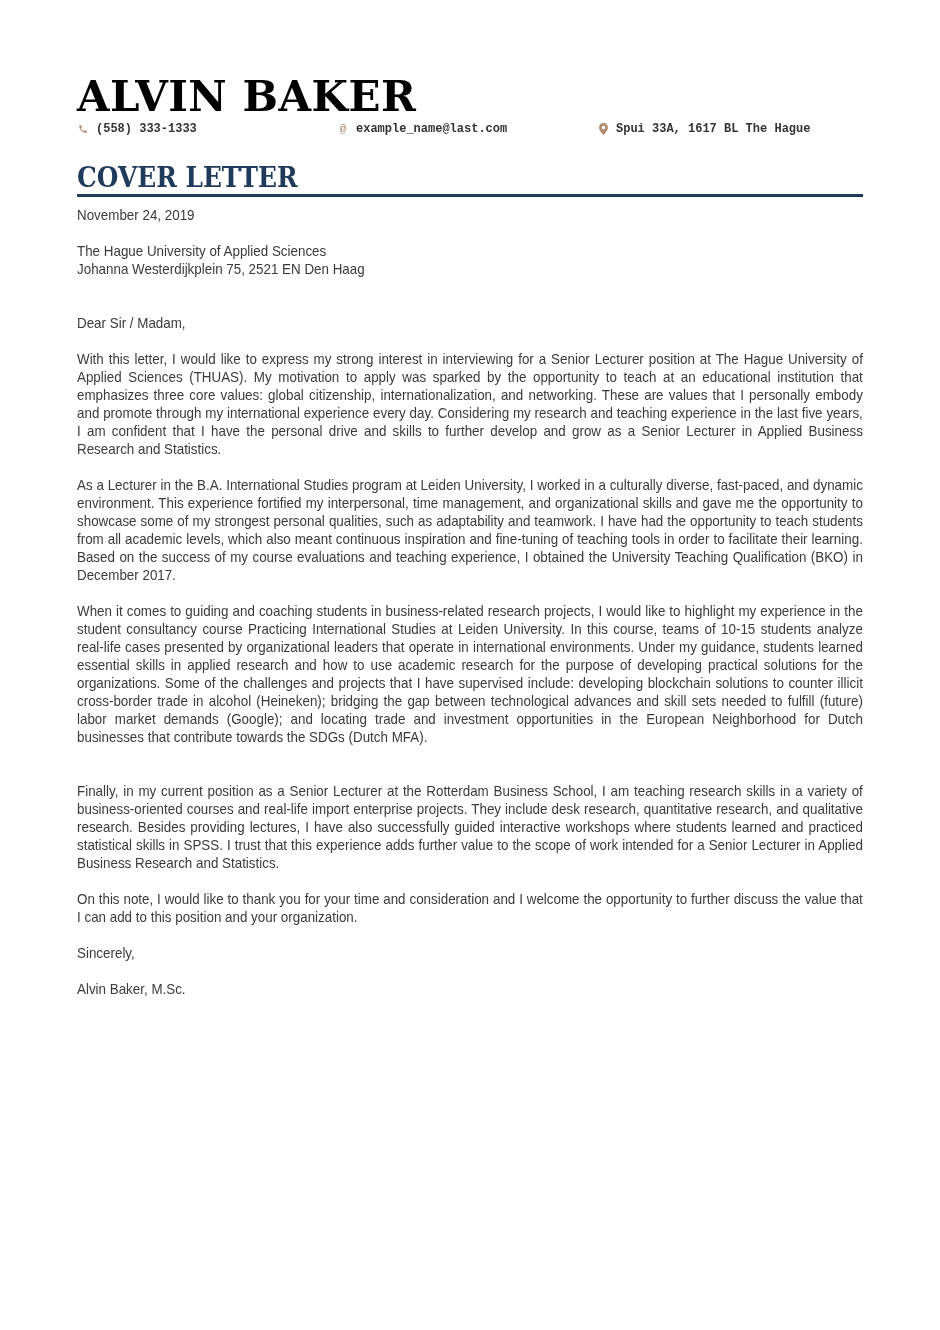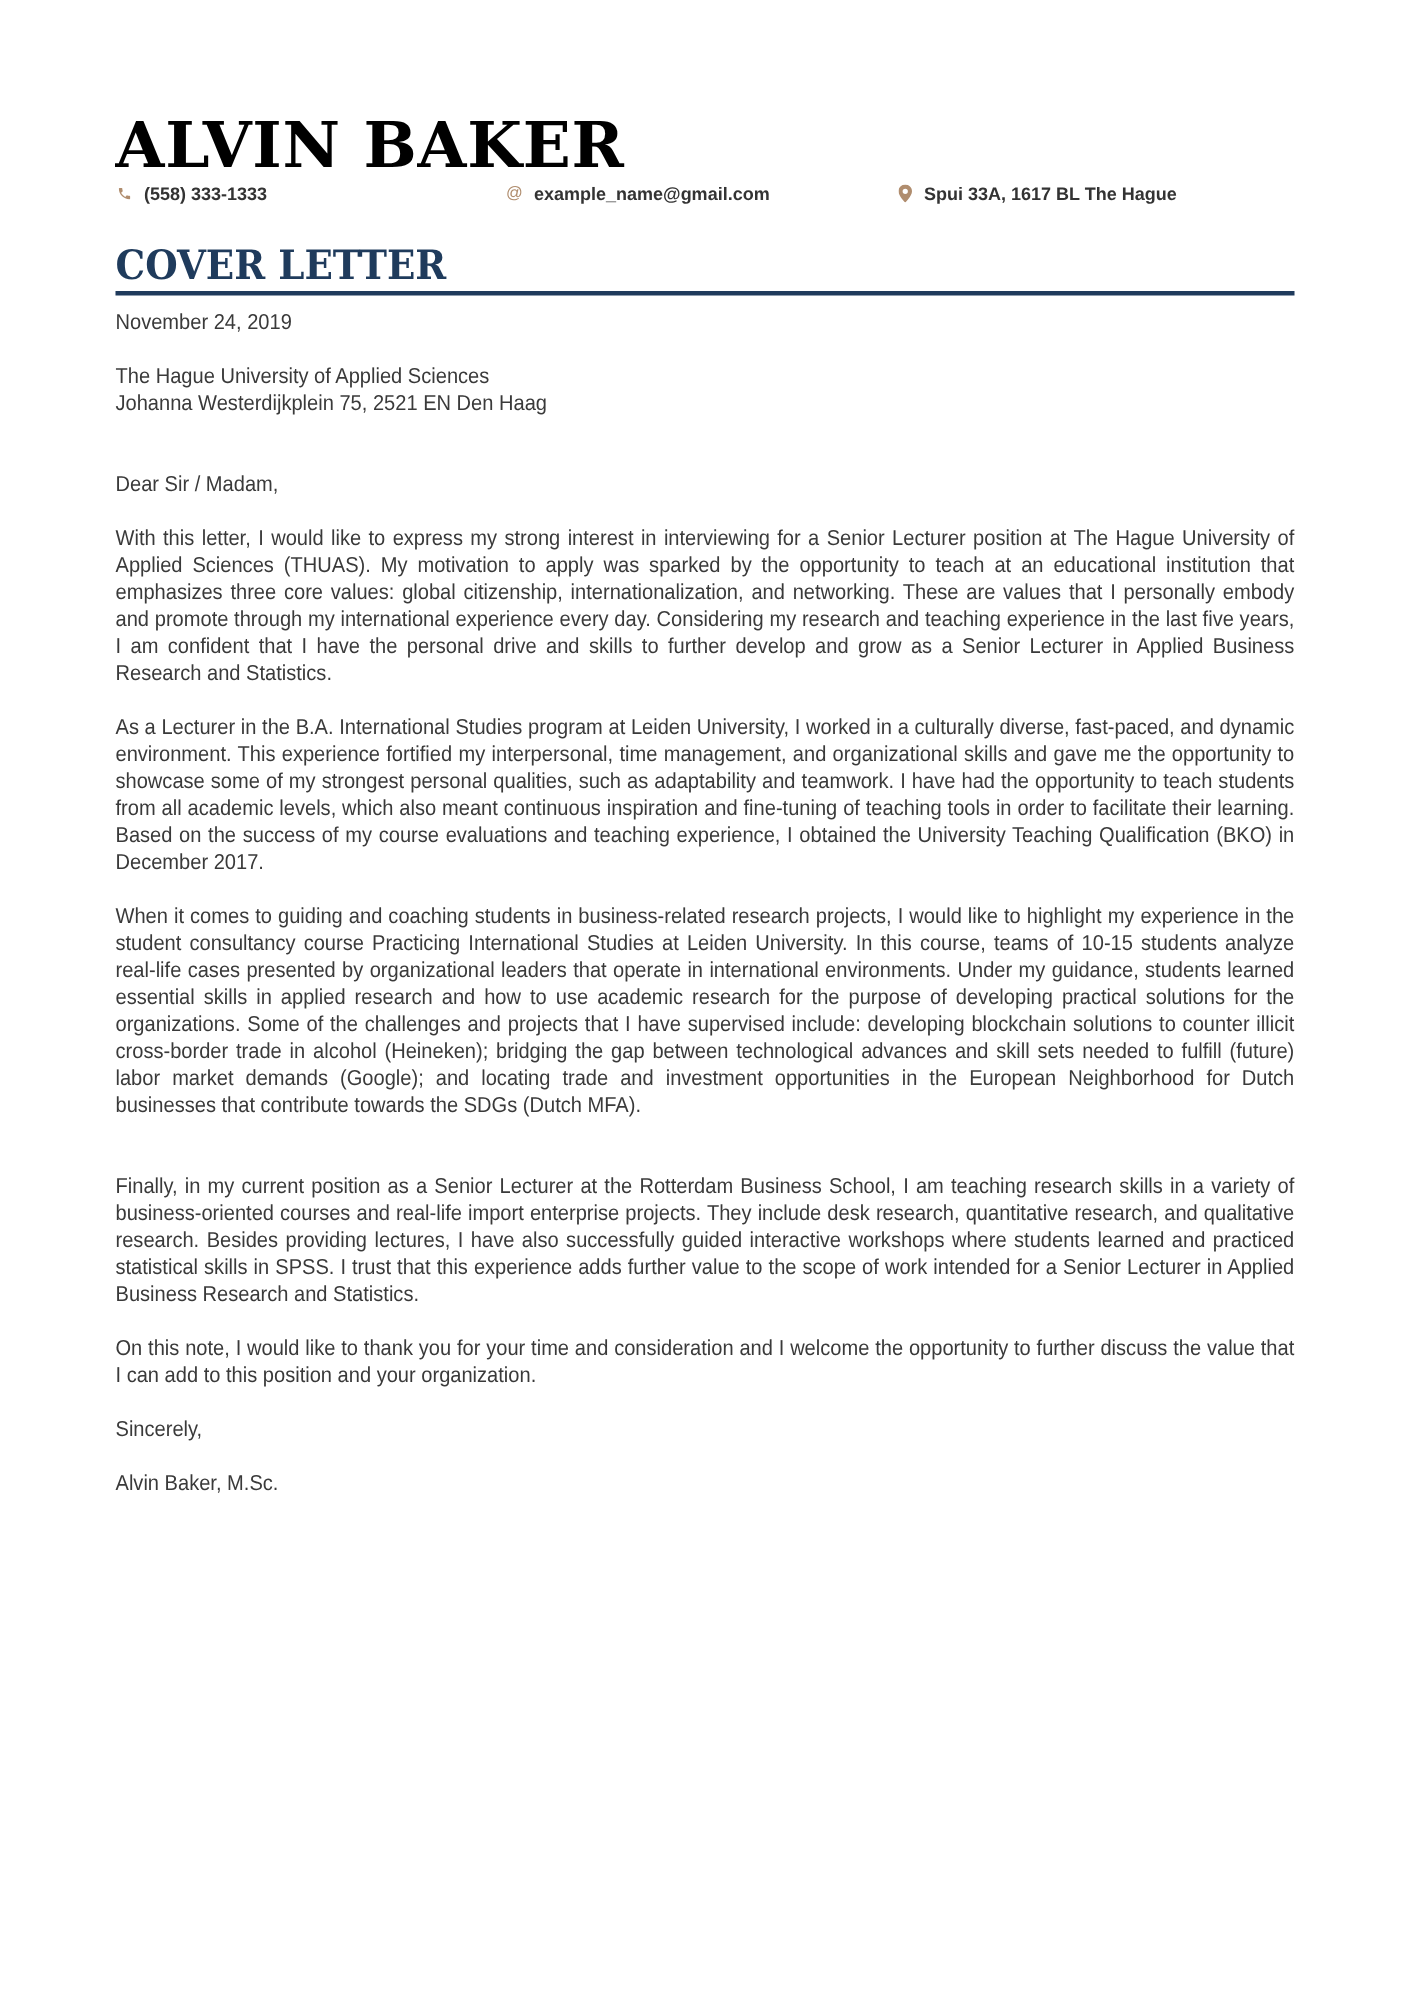--- a/index.html
+++ b/index.html
@@ -9,21 +9,21 @@
       color: #3a3a3a;
     }
     .name {
       position: absolute; top: 72px; left: 0;
       font-family: "DejaVu Serif", serif;
       font-weight: bold; font-size: 42px; letter-spacing: 0.5px;
       color: #000000; line-height: 50px; white-space: nowrap;
     }
     .contacts {
       position: absolute; top: 122px; left: 0; width: 786px; height: 18px;
-      font-family: Liberation Sans, sans-serif; font-weight: bold;
+      font-family: Liberation Mono, monospace; font-weight: bold;
       font-size: 12px; color: #333333;
     }
     .contact { position: absolute; top: 0; display: flex; align-items: center; white-space: nowrap; }
     .contact .icon { width: 12px; height: 12px; margin-right: 7px; display: inline-flex; align-items: center; justify-content: center; }
     .c-phone { left: 0; }
     .c-email { left: 260px; }
     .c-addr { left: 520px; }
     .title {
       position: absolute; top: 160px; left: 0;
       font-family: "DejaVu Serif", serif; font-weight: bold;
@@ -60,21 +60,21 @@
     <div class="contact c-phone">
       <span class="icon">
         <svg width="10" height="10" viewBox="0 0 24 24">
             <path fill="#b08d6e" d="M6.6 10.8c1.4 2.8 3.8 5.1 6.6 6.6l2.2-2.2c.3-.3.7-.4 1-.2 1.1.4 2.3.6 3.6.6.6 0 1 .4 1 1V20c0 .6-.4 1-1 1C10.6 21 3 13.4 3 4c0-.6.4-1 1-1h3.5c.6 0 1 .4 1 1 0 1.3.2 2.5.6 3.6.1.3 0 .7-.2 1L6.6 10.8z"></path>
           </svg>
       </span>
       <span>(558) 333-1333</span>
     </div>
     <div class="contact c-email">
       <span class="icon" style="color:#b08d6e;font-weight:normal;font-size:11px;">@</span>
-      <span>example_name@gmail.com</span>
+      <span>example_name@last.com</span>
     </div>
     <div class="contact c-addr">
       <span class="icon">
         <svg width="9" height="12" viewBox="0 0 18 24">
             <path fill="#b08d6e" d="M9 0C4 0 0 4 0 9c0 6.5 9 15 9 15s9-8.5 9-15c0-5-4-9-9-9zm0 12.5A3.5 3.5 0 1 1 9 5.5a3.5 3.5 0 0 1 0 7z"></path>
           </svg>
       </span>
       <span>Spui 33A, 1617 BL The Hague</span>
     </div>
   </div>

